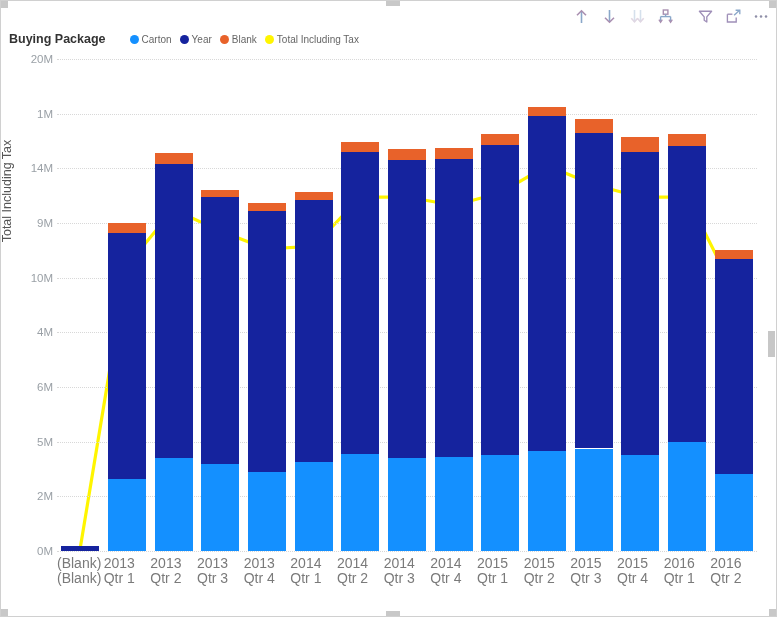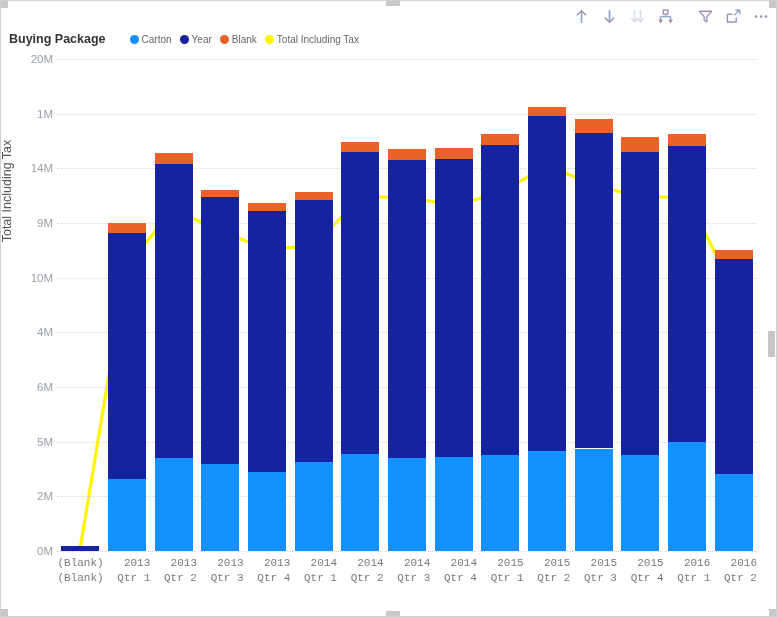--- a/index.html
+++ b/index.html
@@ -83,22 +83,22 @@
     border-top: 1px dotted #d8d8d8;
   }
   .bar-group { position: absolute; bottom: 0; }
   .seg { position: absolute; width: 100%; left: 0; }
 
   #line-svg { position: absolute; left: 0; top: 0; overflow: visible; }
 
   
   #x-axis { position: absolute; left: 56px; top: 503px; width: 700px; height: 46px; }
   .x-label {
-    position: absolute; text-align: right;
-    font-size: 11px; color: #7a7a7a; line-height: 15px; font-family: Liberation Mono, monospace;
+    position: absolute; text-align: left;
+    font-size: 14px; color: #7a7a7a; line-height: 15px;
   }
   #x-axis-title {
     position: absolute; left: 0; top: 552px; width: 777px;
     text-align: center; font-size: 12.5px; color: #555555;
   }
 
   
   #right-nub {
     position: absolute; right: 1px; top: 330px;
     width: 7px; height: 26px; background: #b9b9b9; opacity: .8;

